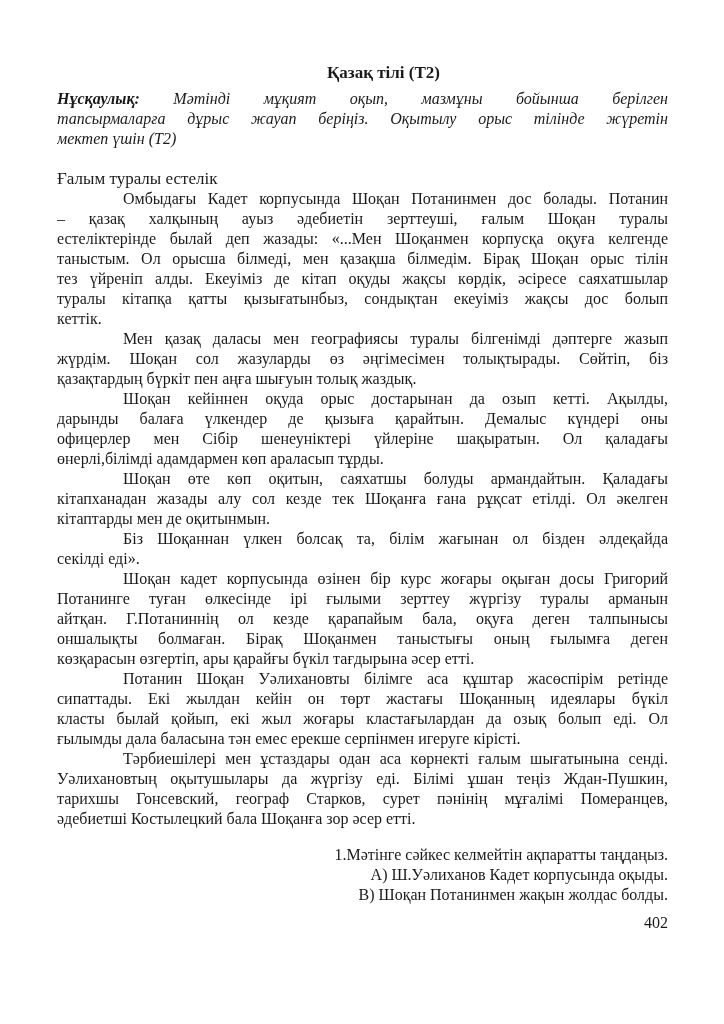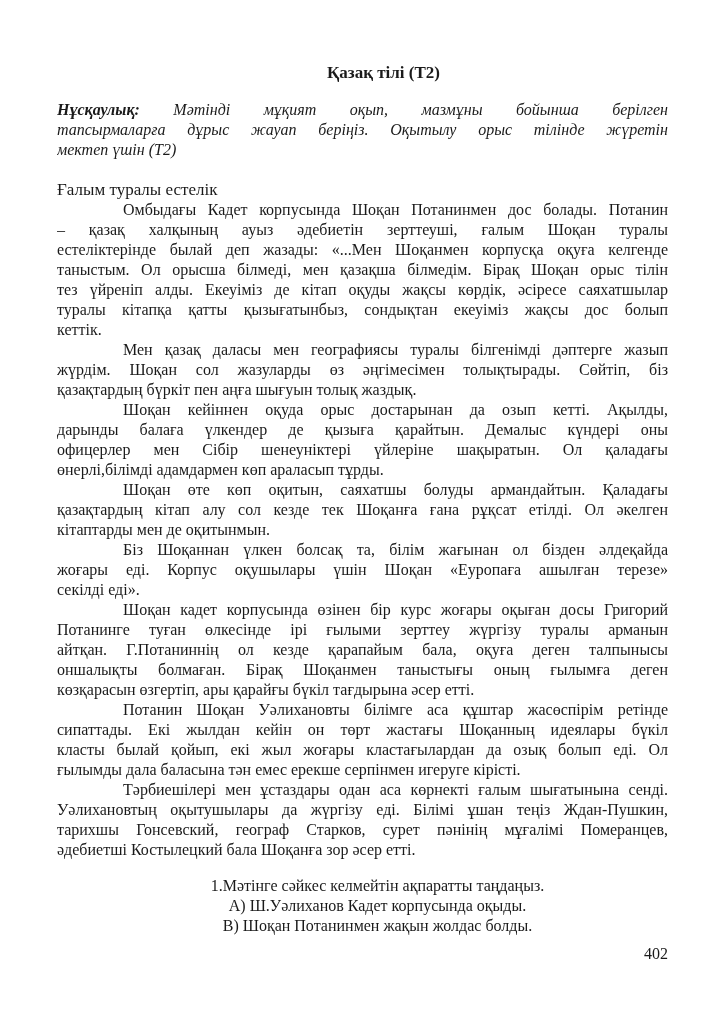--- a/index.html
+++ b/index.html
@@ -16,21 +16,21 @@
     background: #ffffff;
   }
   .doc-title {
     text-align: center;
     font-weight: 700;
     font-size: 17px;
     line-height: 21px;
     padding-left: 42px; 
   }
   .instruction {
-    margin-top: 17px;
+    margin-top: 6px;
     font-style: italic;
     font-size: 16px;
   }
   .ins-label { font-weight: 700; }
   .line {
     line-height: 20px;
     font-size: 16px;
     text-align: justify;
     text-align-last: justify;
     overflow: hidden;
@@ -41,21 +41,21 @@
     text-align: left;
     font-size: 17px;
     line-height: 20px;
   }
   .para .line:first-child { text-indent: 66px; }
   .question {
     margin-top: 16px;
     margin-left: 30px;
     font-size: 16px;
   }
-  .q-line { line-height: 20px; text-align: center; }
+  .q-line { line-height: 20px; text-align: right; }
   .pagenum {
     margin-top: 8px;
     text-align: right;
     font-size: 16px;
     line-height: 20px;
   }
 </style>
 </head>
 <body>
 
@@ -86,26 +86,25 @@
         <div class="line last">қазақтардың бүркіт пен аңға шығуын толық жаздық.</div>
       </div>
       <div class="para">
         <div class="line">Шоқан кейіннен оқуда орыс достарынан да озып кетті. Ақылды,</div>
         <div class="line">дарынды балаға үлкендер де қызыға қарайтын. Демалыс күндері оны</div>
         <div class="line">офицерлер мен Сібір шенеуніктері үйлеріне шақыратын. Ол қаладағы</div>
         <div class="line last">өнерлі,білімді адамдармен көп араласып тұрды.</div>
       </div>
       <div class="para">
         <div class="line">Шоқан өте көп оқитын, саяхатшы болуды армандайтын. Қаладағы</div>
-        <div class="line">қазақтардың кітап алу сол кезде тек Шоқанға ғана рұқсат етілді. Ол әкелген</div>
+        <div class="line">кітапханадан жазады алу сол кезде тек Шоқанға ғана рұқсат етілді. Ол әкелген</div>
         <div class="line last">кітаптарды мен де оқитынмын.</div>
       </div>
       <div class="para">
         <div class="line">Біз Шоқаннан үлкен болсақ та, білім жағынан ол бізден әлдеқайда</div>
-        <div class="line">жоғары еді. Корпус оқушылары үшін Шоқан «Еуропаға ашылған терезе»</div>
         <div class="line last">секілді еді».</div>
       </div>
       <div class="para">
         <div class="line">Шоқан кадет корпусында өзінен бір курс жоғары оқыған досы Григорий</div>
         <div class="line">Потанинге туған өлкесінде ірі ғылыми зерттеу жүргізу туралы арманын</div>
         <div class="line">айтқан. Г.Потаниннің ол кезде қарапайым бала, оқуға деген талпынысы</div>
         <div class="line">оншалықты болмаған. Бірақ Шоқанмен таныстығы оның ғылымға деген</div>
         <div class="line last">көзқарасын өзгертіп, ары қарайғы бүкіл тағдырына әсер етті.</div>
       </div>
       <div class="para">

